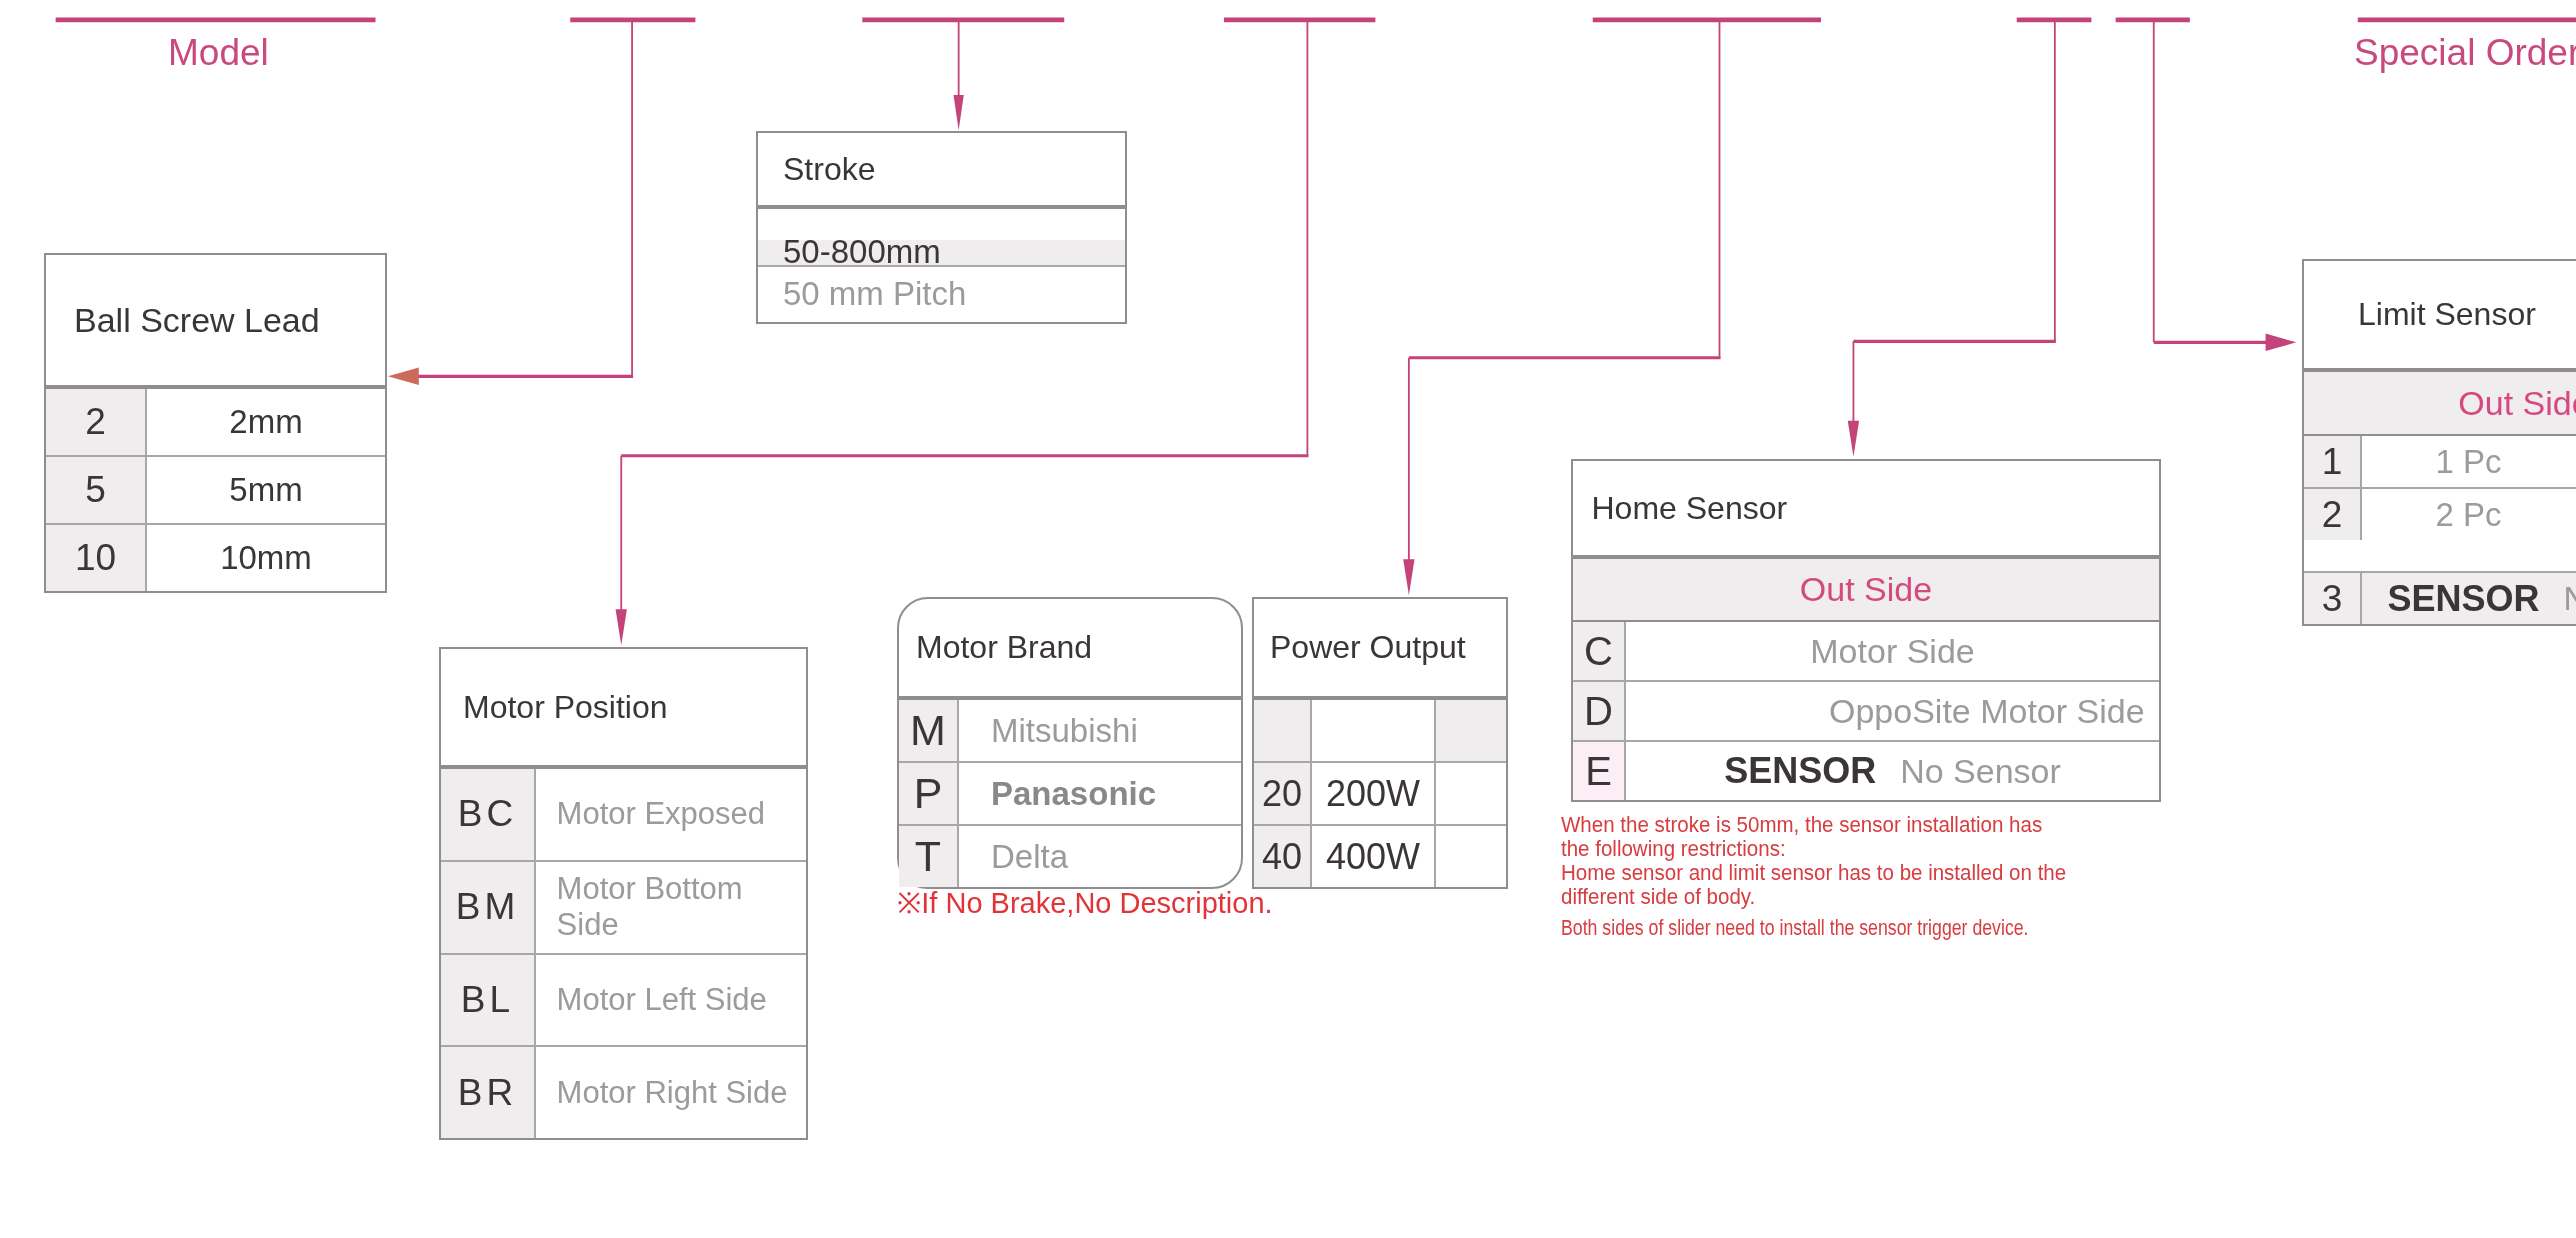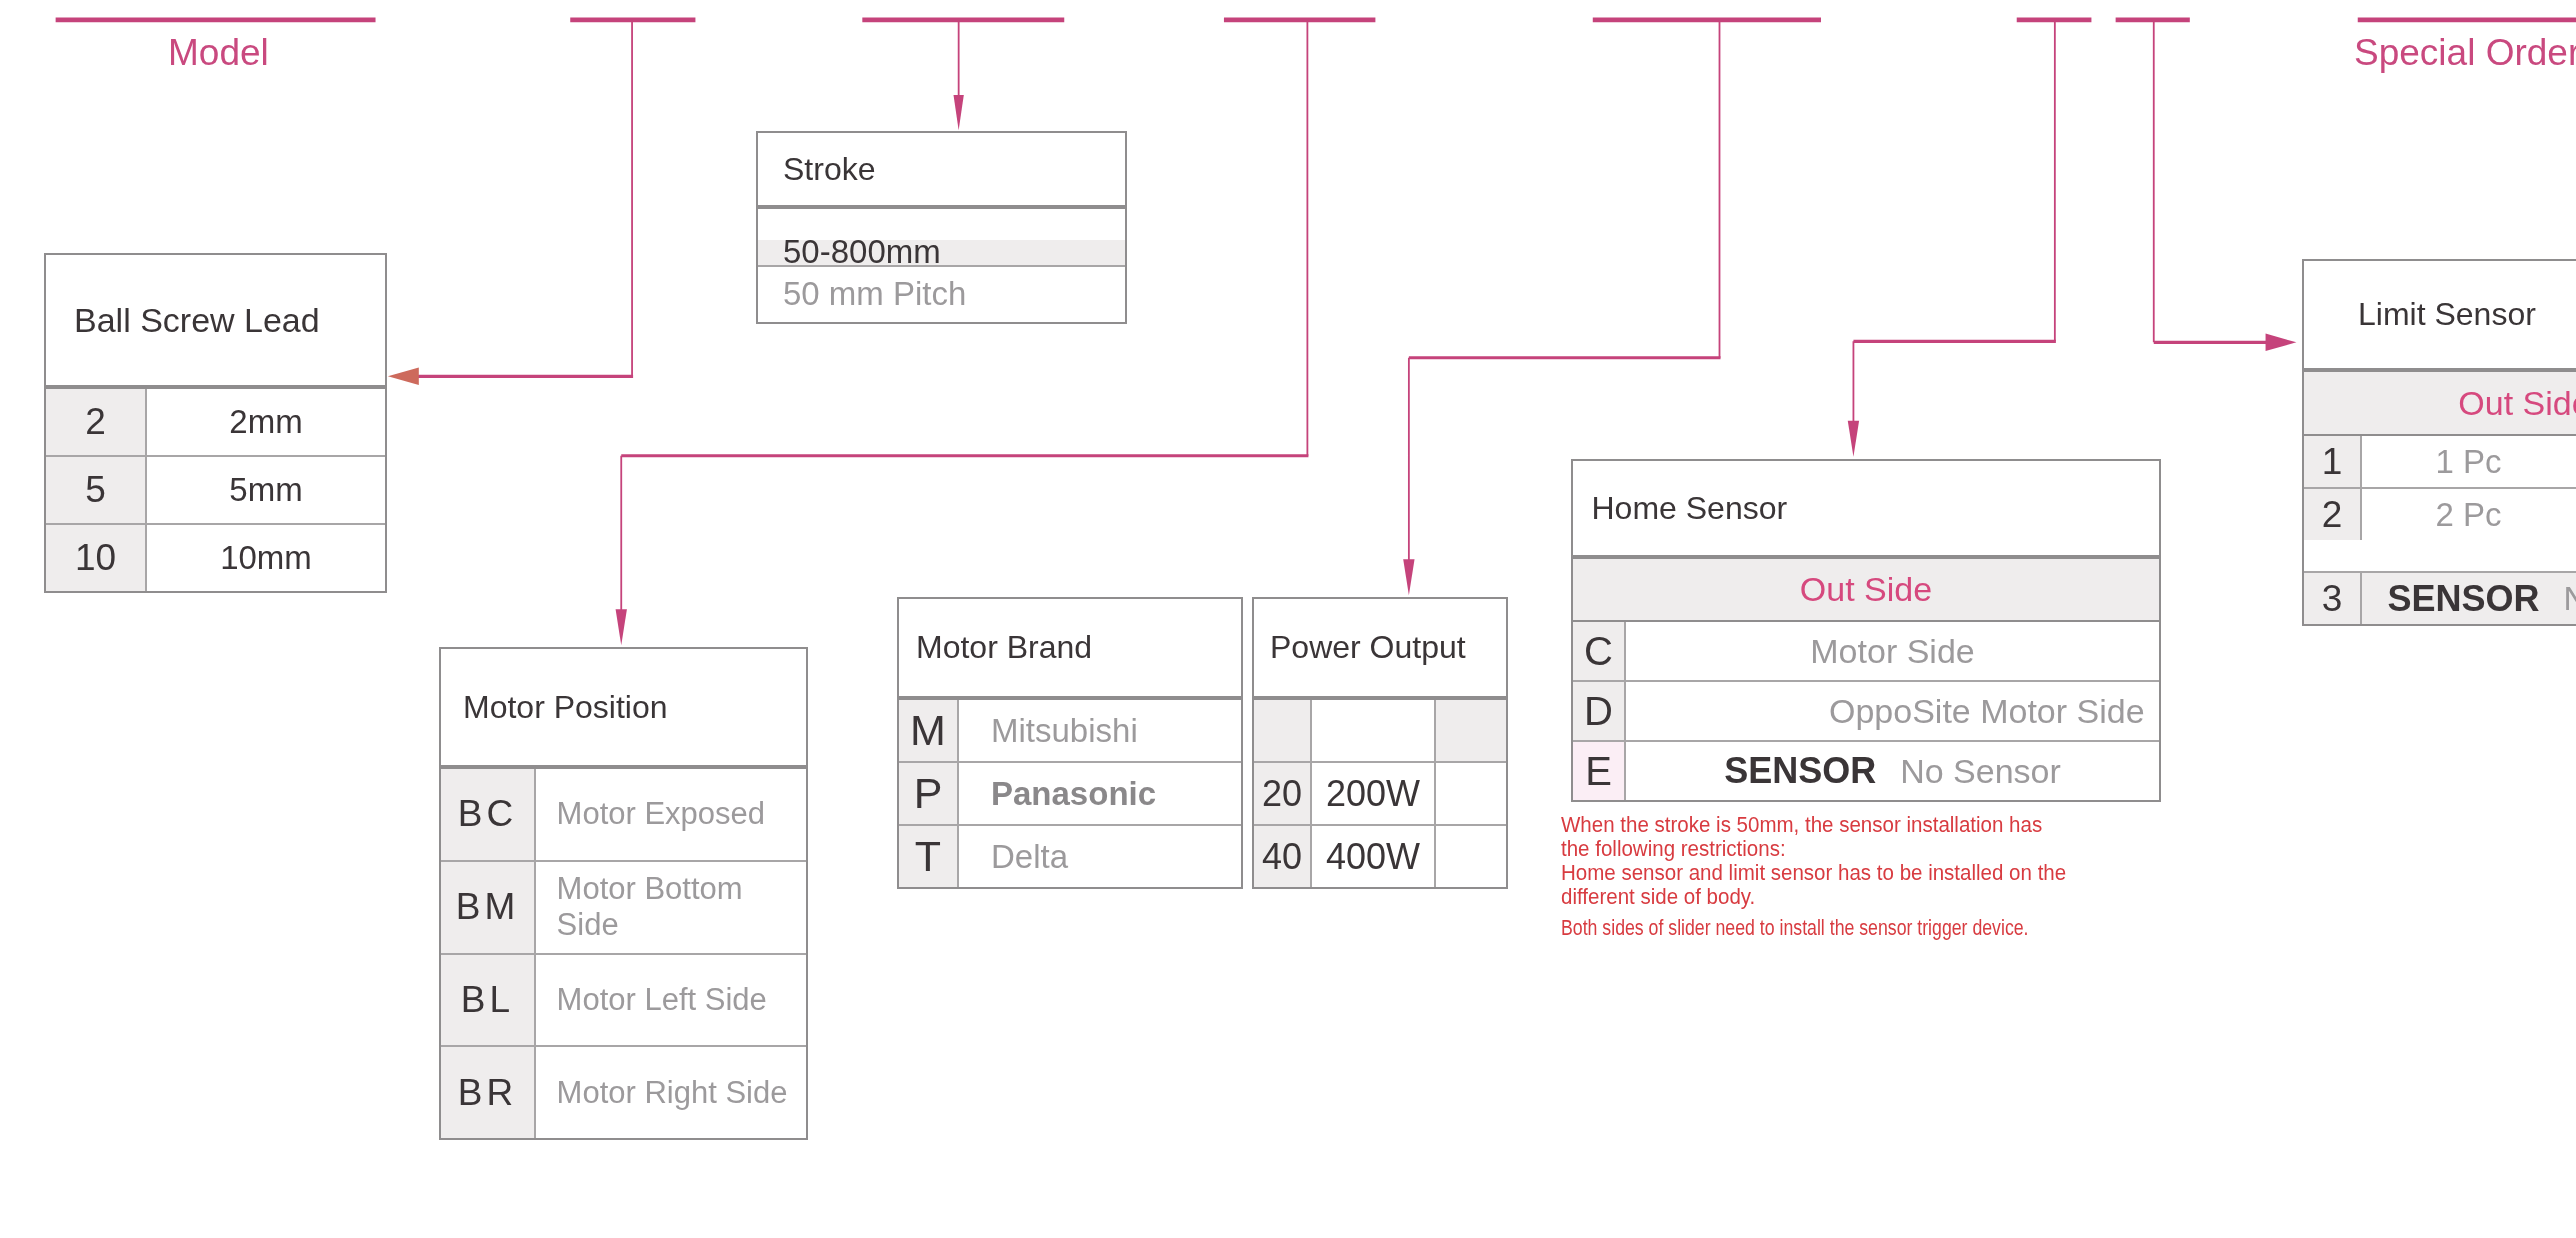--- a/index.html
+++ b/index.html
@@ -52,21 +52,21 @@
   #t-bsl{left:44px;top:253px;width:343px;height:340px;}
   #t-bsl .hd{height:134px;padding-left:28px;font-size:34px;}
   #t-bsl .code{width:101px;}
   #t-stroke{left:756px;top:131px;width:371px;height:193px;}
   #t-stroke .hd{height:76px;padding-left:25px;}
   #t-stroke .cell{flex:1;display:flex;align-items:center;padding-left:25px;font-size:33px;}
   #t-mp{left:439px;top:647px;width:369px;height:493px;}
   #t-mp .hd{height:120px;padding-left:22px;}
   #t-mp .code{width:95px;}
   #t-mp .desc{font-size:31px;}
-  #t-mb{left:897px;top:597px;width:346px;height:292px;}
+  #t-mb{left:897px;top:597px;width:346px;height:292px;border-radius:31px;}
   #t-mb .hd{height:101px;padding-left:17px;}
   #t-mb .code{width:60px;}
   #t-mb .desc{padding-left:32px;}
   #t-po{left:1252px;top:597px;width:256px;height:292px;}
   #t-po .hd{height:101px;padding-left:16px;}
   #t-po .c1{flex:none;width:58px;background:var(--cg);border-right:2.1px solid var(--bdl);
             display:flex;align-items:center;justify-content:center;font-size:36px;color:var(--dark);box-sizing:border-box;}
   #t-po .c2{flex:none;width:124px;display:flex;align-items:center;justify-content:center;
             font-size:36px;color:var(--dark);border-right:2.1px solid var(--bdl);box-sizing:border-box;}
   #t-po .c3{flex:1;}
@@ -257,20 +257,21 @@
         <div class="code num" style="background:transparent;">3</div>
         <div class="desc c">
           <span class="bold-dark">SENSOR</span>
           <span class="gap"></span>
           <span>No Sensor</span>
         </div>
       </div>
     </div>
   </div>
 
+  <div id="note-brake">※If No Brake,No Description.</div>
   <div id="notes-sensor">
     <p>When the stroke is 50mm, the sensor installation has the following restrictions:</p>
     <p>Home sensor and limit sensor has to be installed on the different side of body.</p>
     <p class="narrow">Both sides of slider need to install the sensor trigger device.</p>
   </div>
 
 </div>
 
 
 </body></html>

